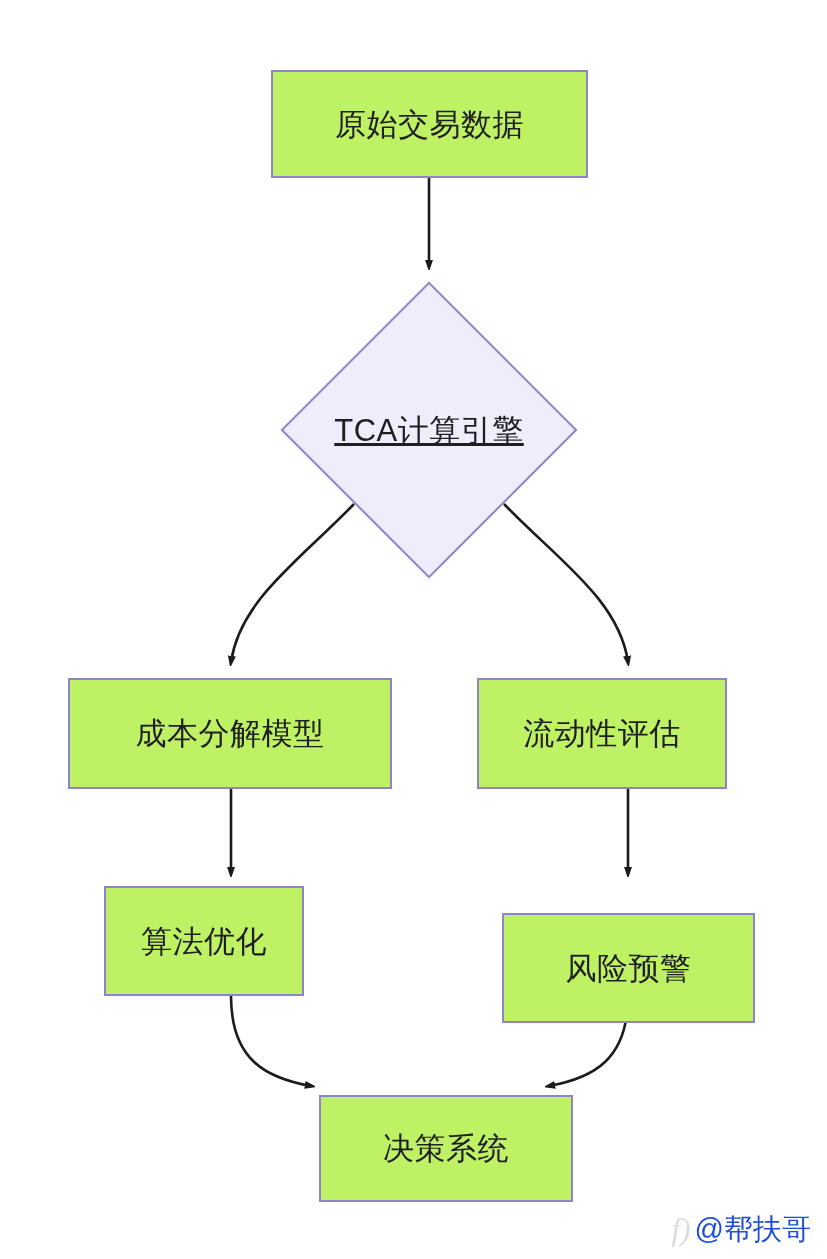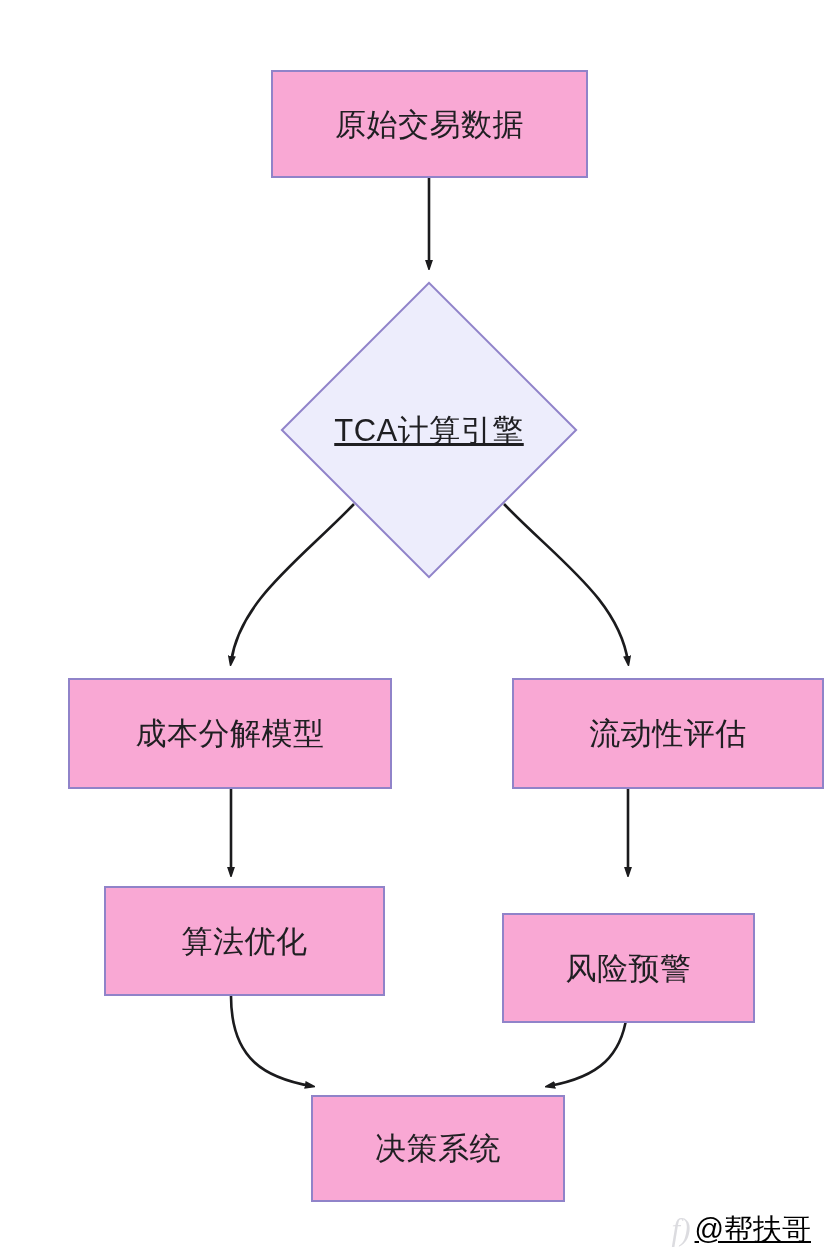--- a/index.html
+++ b/index.html
@@ -24,21 +24,21 @@
     width: 827px;
     height: 1259px;
     pointer-events: none;
   }
   .node {
     position: absolute;
     box-sizing: border-box;
     display: flex;
     align-items: center;
     justify-content: center;
-    background: #f9a8d4;
+    background: #bef264;
     border: 2px solid #9083c9;
     color: #1f1f22;
     font-size: 31px;
     font-weight: 400;
     letter-spacing: 0.5px;
     line-height: 1;
     white-space: nowrap;
   }
   .node-label {
     pointer-events: none;
@@ -78,22 +78,21 @@
     user-select: none;
   }
   #watermark .wm-mark {
     font-family: "Liberation Serif", "DejaVu Serif", serif;
     font-style: italic;
     font-size: 31px;
     color: #dcdce0;
   }
   #watermark .wm-text {
     font-size: 29px;
-    color: #000000;
-    text-decoration: underline;
+    color: #1d4ed8;
   }
 </style>
 </head>
 <body>
 
 <div id="canvas">
 
   <svg id="edges" viewBox="0 0 827 1259" width="827" height="1259">
     <defs>
       <marker id="arrowhead" markerWidth="10" markerHeight="10" refX="6.2" refY="4" orient="auto" markerUnits="userSpaceOnUse">
@@ -122,33 +121,33 @@
 
   <div class="node decision" style="left:324px; top:325px; width:210px; height:210px;">
     <div class="diamond-shape"></div>
     <span class="node-label">TCA计算引擎</span>
   </div>
 
   <div class="node" style="left:68px; top:678px; width:324px; height:111px;">
     <span class="node-label">成本分解模型</span>
   </div>
 
-  <div class="node" style="left:512px; top:678px; width:312px; height:111px;font-family:Liberation Serif, serif;">
+  <div class="node" style="left:477px; top:678px; width:250px; height:111px;font-family:Liberation Serif, serif;">
     <span class="node-label">流动性评估</span>
   </div>
 
-  <div class="node" style="left:104px; top:886px; width:281px; height:110px;">
+  <div class="node" style="left:104px; top:886px; width:200px; height:110px;">
     <span class="node-label">算法优化</span>
   </div>
 
   <div class="node" style="left:502px; top:913px; width:253px; height:110px;">
     <span class="node-label">风险预警</span>
   </div>
 
-  <div class="node" style="left:311px; top:1095px; width:254px; height:107px;">
+  <div class="node" style="left:319px; top:1095px; width:254px; height:107px;">
     <span class="node-label">决策系统</span>
   </div>
 
   <div id="watermark">
     <span class="wm-mark">f)</span>
     <span class="wm-text">@帮扶哥</span>
   </div>
 
 </div>
 

